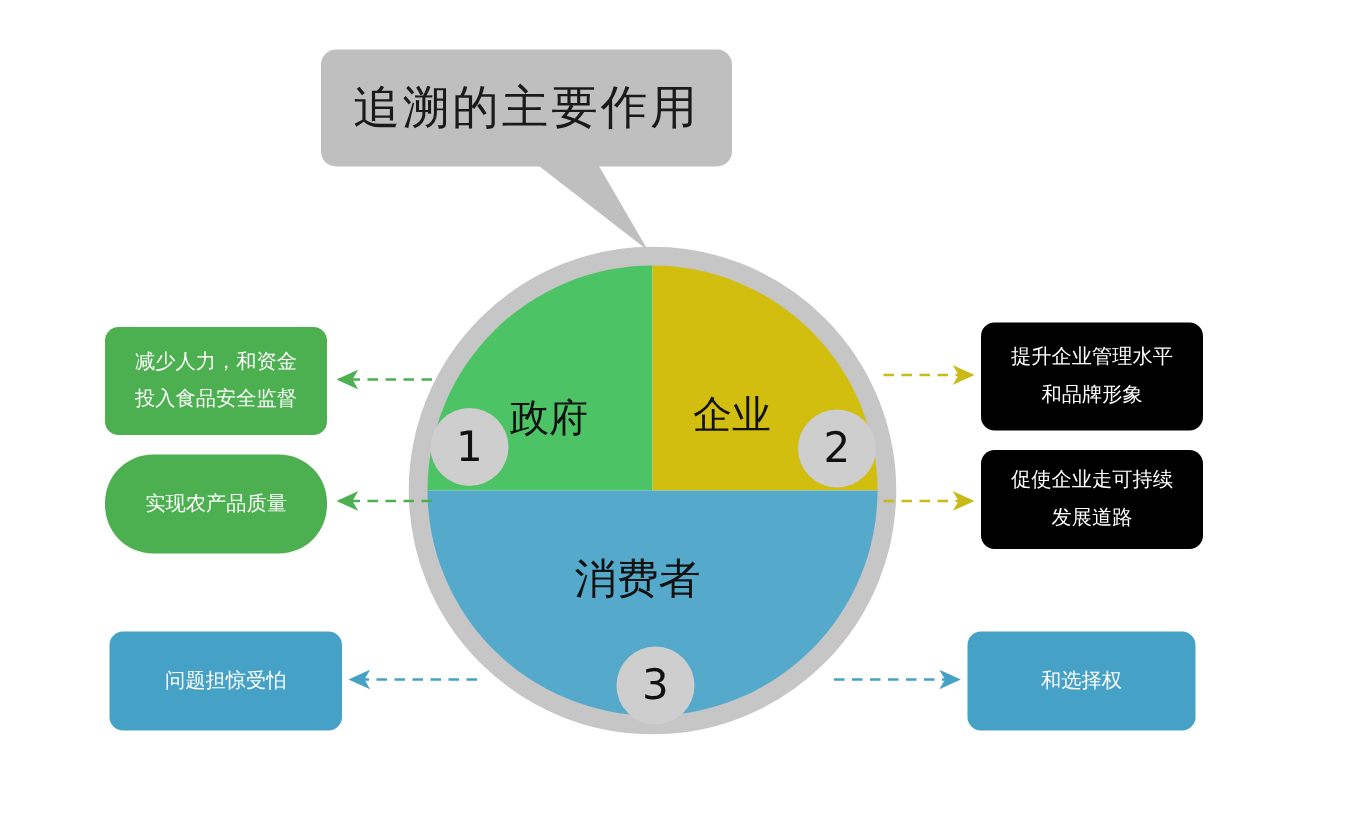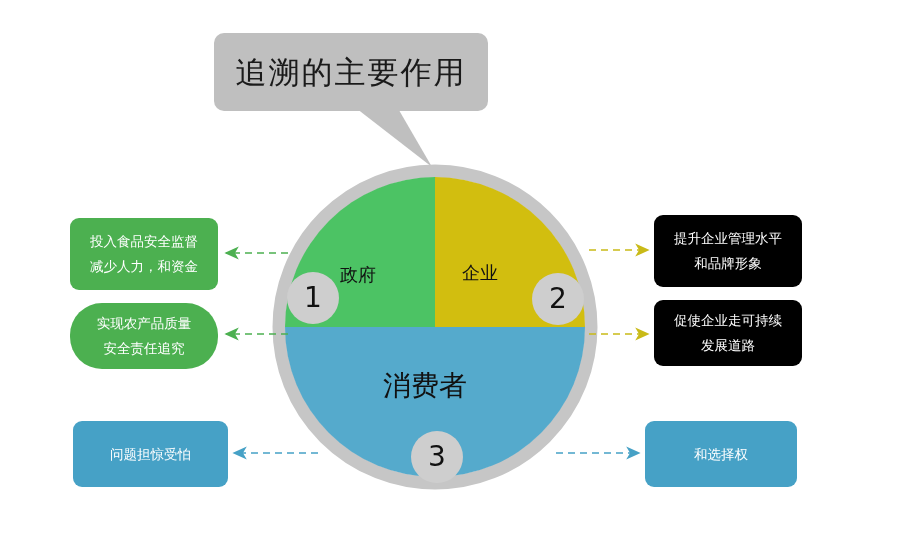--- a/index.html
+++ b/index.html
@@ -45,21 +45,21 @@
     color: #1a1a1a;
     letter-spacing: 2px;
     line-height: 1;
     white-space: nowrap;
   }
 
   
   .sector-label {
     position: absolute;
     color: #111111;
-    font-size: 18px;
+    font-size: 26px;
     line-height: 1;
     white-space: nowrap;
     z-index: 4;
   }
   .sector-label.gov   { left: 340px; top: 266px; }
   .sector-label.ent   { left: 462px; top: 264px; }
   .sector-label.cons  { left: 383px; top: 372px; font-size: 28px; }
 
   
   .badge {
@@ -149,26 +149,25 @@
 
   <div class="sector-label gov">政府</div>
   <div class="sector-label ent">企业</div>
   <div class="sector-label cons">消费者</div>
 
   <div class="badge b1">1</div>
   <div class="badge b2">2</div>
   <div class="badge b3">3</div>
 
   <div class="note green n-gov-1">
+    <span>减少人力，和资金</span>
     <span>投入食品安全监督</span>
-    <span>减少人力，和资金</span>
   </div>
   <div class="note green n-gov-2">
     <span>实现农产品质量</span>
-    <span>安全责任追究</span>
   </div>
 
   <div class="note yellow n-ent-1">
     <span>提升企业管理水平</span>
     <span>和品牌形象</span>
   </div>
   <div class="note yellow n-ent-2">
     <span>促使企业走可持续</span>
     <span>发展道路</span>
   </div>

